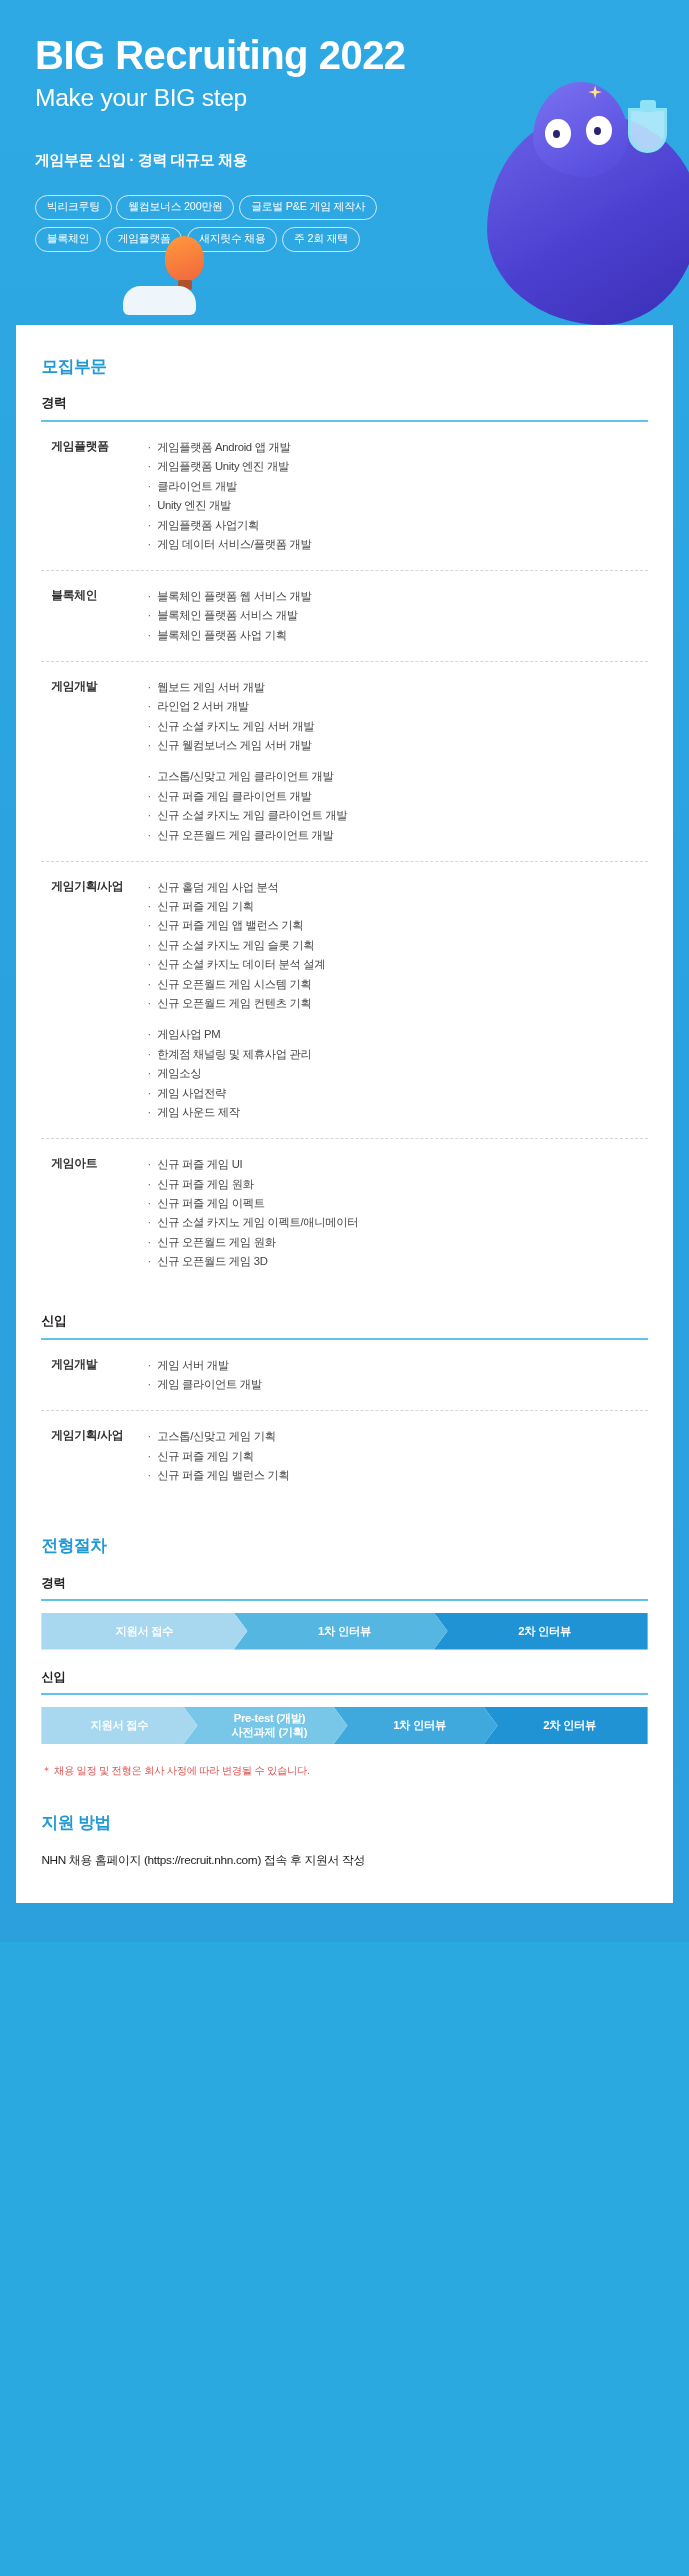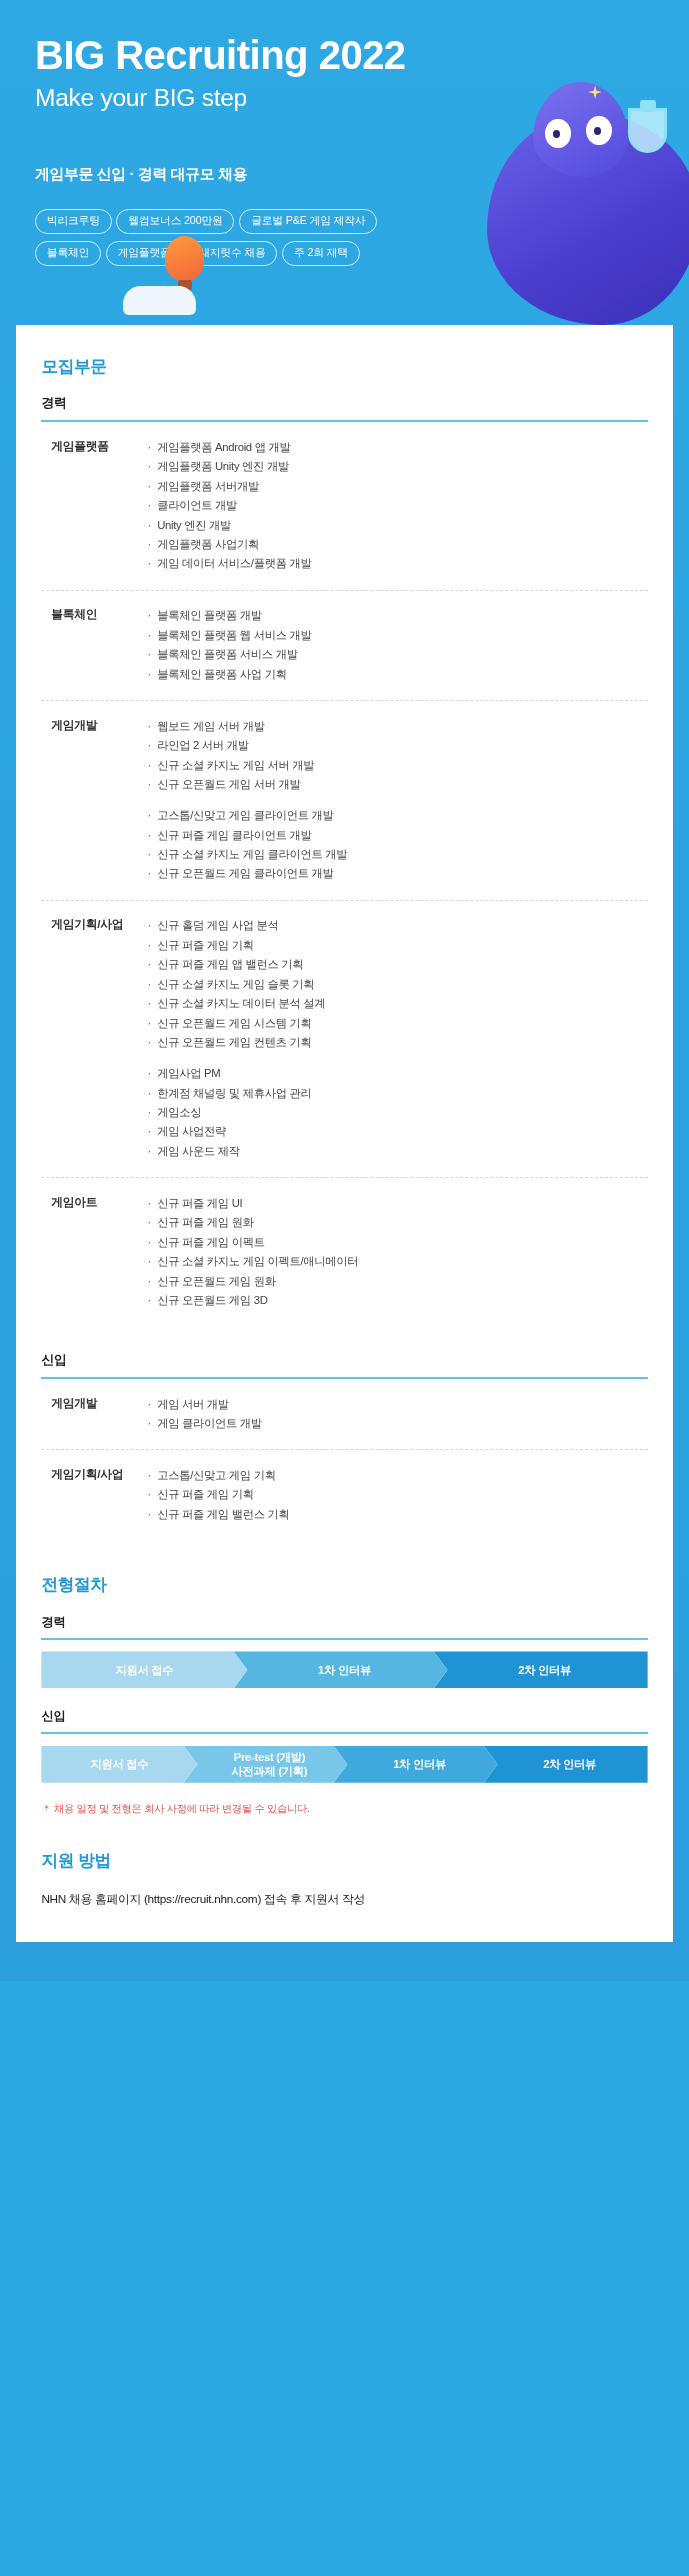--- a/index.html
+++ b/index.html
@@ -33,21 +33,21 @@
     margin: 0;
   }
   .hero-sub {
     font-size: 24.6px;
     font-weight: normal;
     color: #ffffff;
     letter-spacing: -0.3px;
     margin: 5.9px 0 0 0;
   }
   .hero-desc {
-    margin-top: 53px;
+    margin-top: 39px;
     font-size: 14.8px;
     font-weight: bold;
     color: #ffffff;
     letter-spacing: -0.3px;
   }
   .hero-date {
     margin-top: 11.8px;
     font-size: 12.8px;
     color: #d9f1ff;
     letter-spacing: -0.2px;
@@ -263,43 +263,41 @@
 
     <div class="section-title">모집부문</div>
 
     <div class="group-head">경력</div>
     <div id="career-rows">
         <div class="row">
           <div class="row-label">게임플랫폼</div>
           <div class="row-items">
             <div class="item">게임플랫폼 Android 앱 개발</div>
             <div class="item">게임플랫폼 Unity 엔진 개발</div>
-            <div class="item">게임플랫폼 서버개발</div>
             <div class="item">클라이언트 개발</div>
             <div class="item">Unity 엔진 개발</div>
             <div class="item">게임플랫폼 사업기획</div>
             <div class="item">게임 데이터 서비스/플랫폼 개발</div>
           </div>
         </div>
         <div class="row">
           <div class="row-label">블록체인</div>
           <div class="row-items">
-            <div class="item">블록체인 플랫폼 개발</div>
             <div class="item">블록체인 플랫폼 웹 서비스 개발</div>
             <div class="item">블록체인 플랫폼 서비스 개발</div>
             <div class="item">블록체인 플랫폼 사업 기획</div>
           </div>
         </div>
         <div class="row">
           <div class="row-label">게임개발</div>
           <div class="row-items">
             <div class="item">웹보드 게임 서버 개발</div>
             <div class="item">라인업 2 서버 개발</div>
             <div class="item">신규 소셜 카지노 게임 서버 개발</div>
-            <div class="item">신규 오픈월드 게임 서버 개발</div>
+            <div class="item">신규 웰컴보너스 게임 서버 개발</div>
             <div class="item spaced">고스톱/신맞고 게임 클라이언트 개발</div>
             <div class="item">신규 퍼즐 게임 클라이언트 개발</div>
             <div class="item">신규 소셜 카지노 게임 클라이언트 개발</div>
             <div class="item">신규 오픈월드 게임 클라이언트 개발</div>
           </div>
         </div>
         <div class="row">
           <div class="row-label">게임기획/사업</div>
           <div class="row-items">
             <div class="item">신규 홀덤 게임 사업 분석</div>

